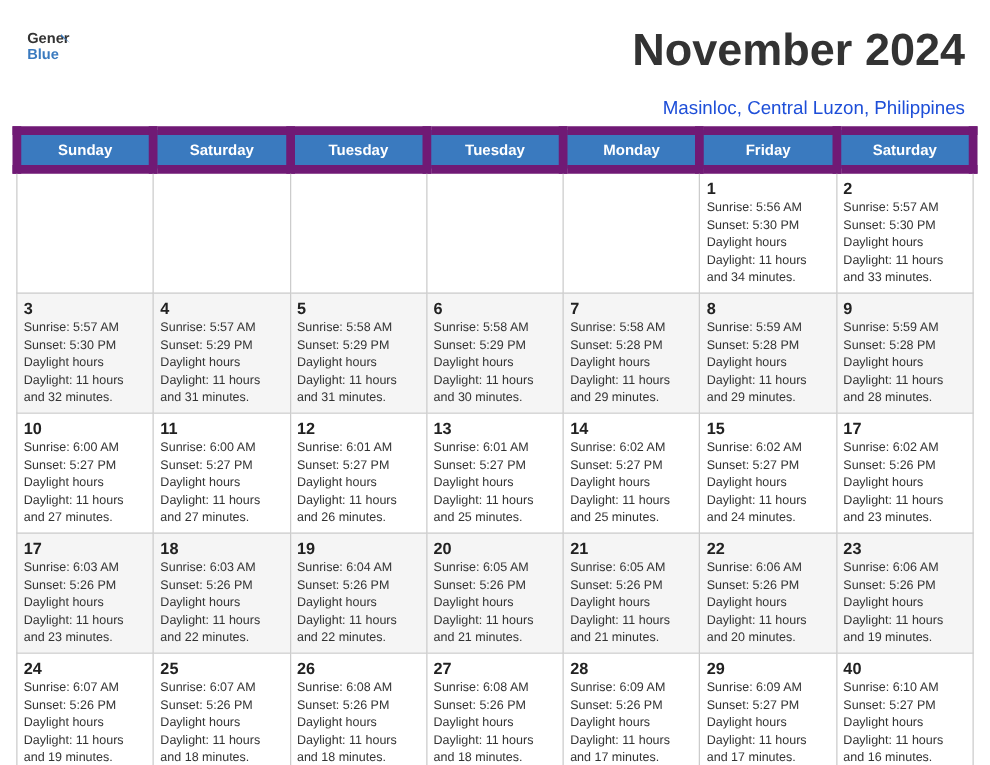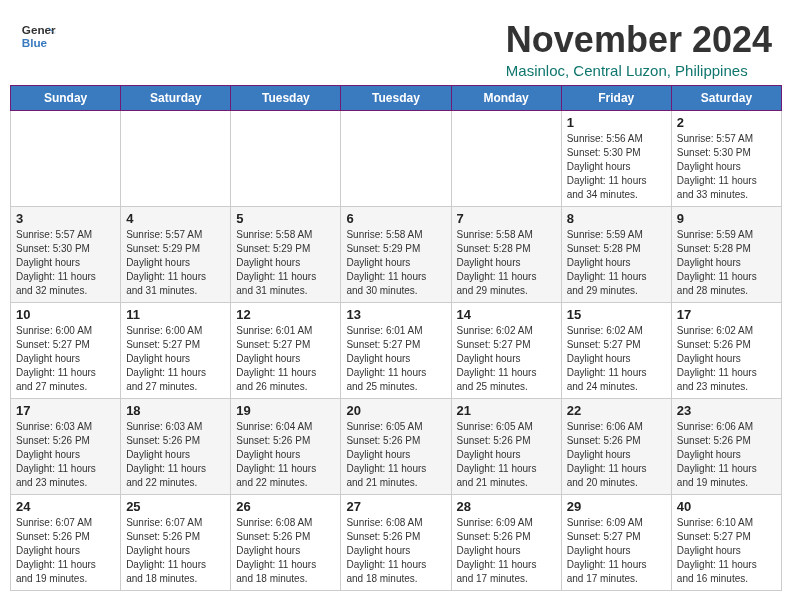--- a/index.html
+++ b/index.html
@@ -19,44 +19,45 @@
     .logo {
       display: flex;
       align-items: center;
       gap: 4px;
     }
     .logo-icon {
       width: 36px;
       height: 36px;
     }
     .title-block {
+      text-align: right;
     }
     .month-year {
       font-size: 36px;
       font-weight: bold;
       color: #333;
       line-height: 1.1;
     }
     .location {
       font-size: 15px;
-      color: #0f766e;
-      margin-top: 2px;
+      color: #1d4ed8;
+      margin-top: 18px;
     }
     table {
       width: 100%;
       border-collapse: collapse;
       table-layout: fixed;
     }
     thead tr th {
       background: #3a7abf;
       color: #fff;
       font-size: 12px;
       font-weight: bold;
       padding: 5px 4px;
-      border: 1px solid #701a75;
+      border: 7px solid #701a75;
       text-align: center;
     }
     tbody tr td {
       border: 1px solid #ccc;
       vertical-align: top;
       padding: 4px 5px;
       font-size: 10px;
       color: #333;
       height: 88px;
       background: #fff;

